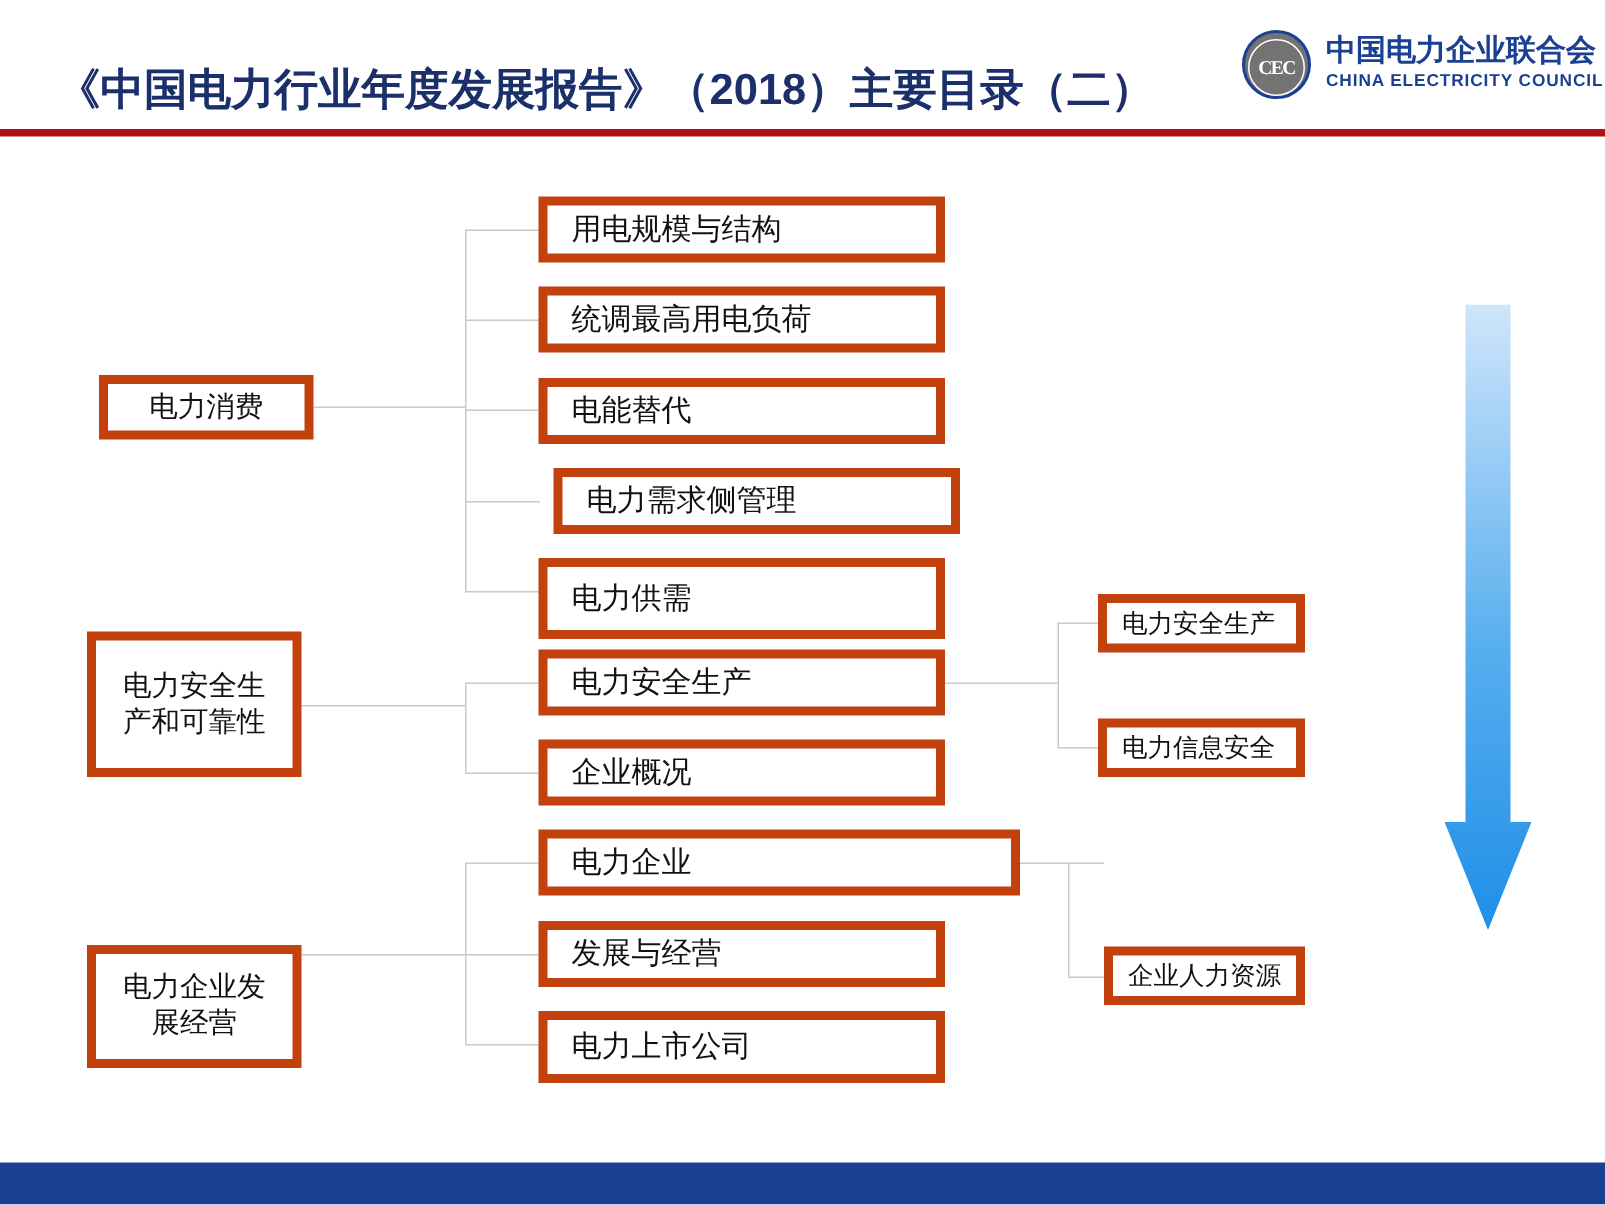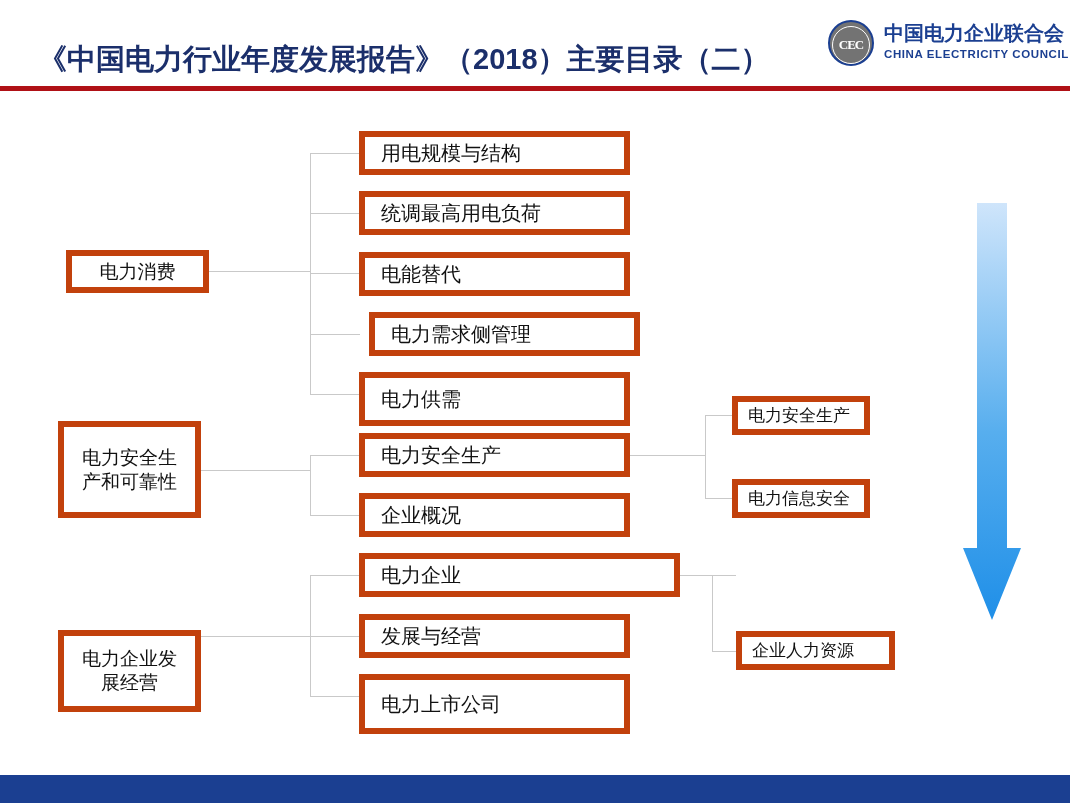--- a/index.html
+++ b/index.html
@@ -213,25 +213,25 @@
 
   <div class="box level2" style="left:359px; top:131px; width:271px; height:44px;">用电规模与结构</div>
   <div class="box level2" style="left:359px; top:191px; width:271px; height:44px;">统调最高用电负荷</div>
   <div class="box level2" style="left:359px; top:252px; width:271px; height:44px;">电能替代</div>
   <div class="box level2" style="left:359px; top:312px; width:271px; height:44px;margin-left:10px;">电力需求侧管理</div>
   <div class="box level2" style="left:359px; top:372px; width:271px; height:54px;">电力供需</div>
   <div class="box level2" style="left:359px; top:433px; width:271px; height:44px;">电力安全生产</div>
   <div class="box level2" style="left:359px; top:493px; width:271px; height:44px;">企业概况</div>
   <div class="box level2" style="left:359px; top:553px; width:321px; height:44px;">电力企业</div>
   <div class="box level2" style="left:359px; top:614px; width:271px; height:44px;">发展与经营</div>
-  <div class="box level2" style="left:359px; top:674px; width:271px; height:60px;">电力上市公司</div>
+  <div class="box level2" style="left:359px; top:674px; width:271px; height:48px;">电力上市公司</div>
 
   <div class="box level3" style="left:732px; top:396px; width:138px; height:39px;">电力安全生产</div>
   <div class="box level3" style="left:732px; top:479px; width:138px; height:39px;">电力信息安全</div>
-  <div class="box level3" style="left:736px; top:631px; width:159px; height:39px;">企业人力资源</div>
+  <div class="box level3" style="left:736px; top:631px; width:134px; height:39px;">企业人力资源</div>
 
   <div class="down-arrow">
     <svg width="58" height="417" viewBox="0 0 58 417" xmlns="http://www.w3.org/2000/svg">
       <defs>
         <linearGradient id="arrowGrad" x1="0" y1="0" x2="0" y2="1">
           <stop offset="0%" stop-color="#cfe5fb"></stop>
           <stop offset="55%" stop-color="#57aeee"></stop>
           <stop offset="100%" stop-color="#1f8fe8"></stop>
         </linearGradient>
       </defs>

